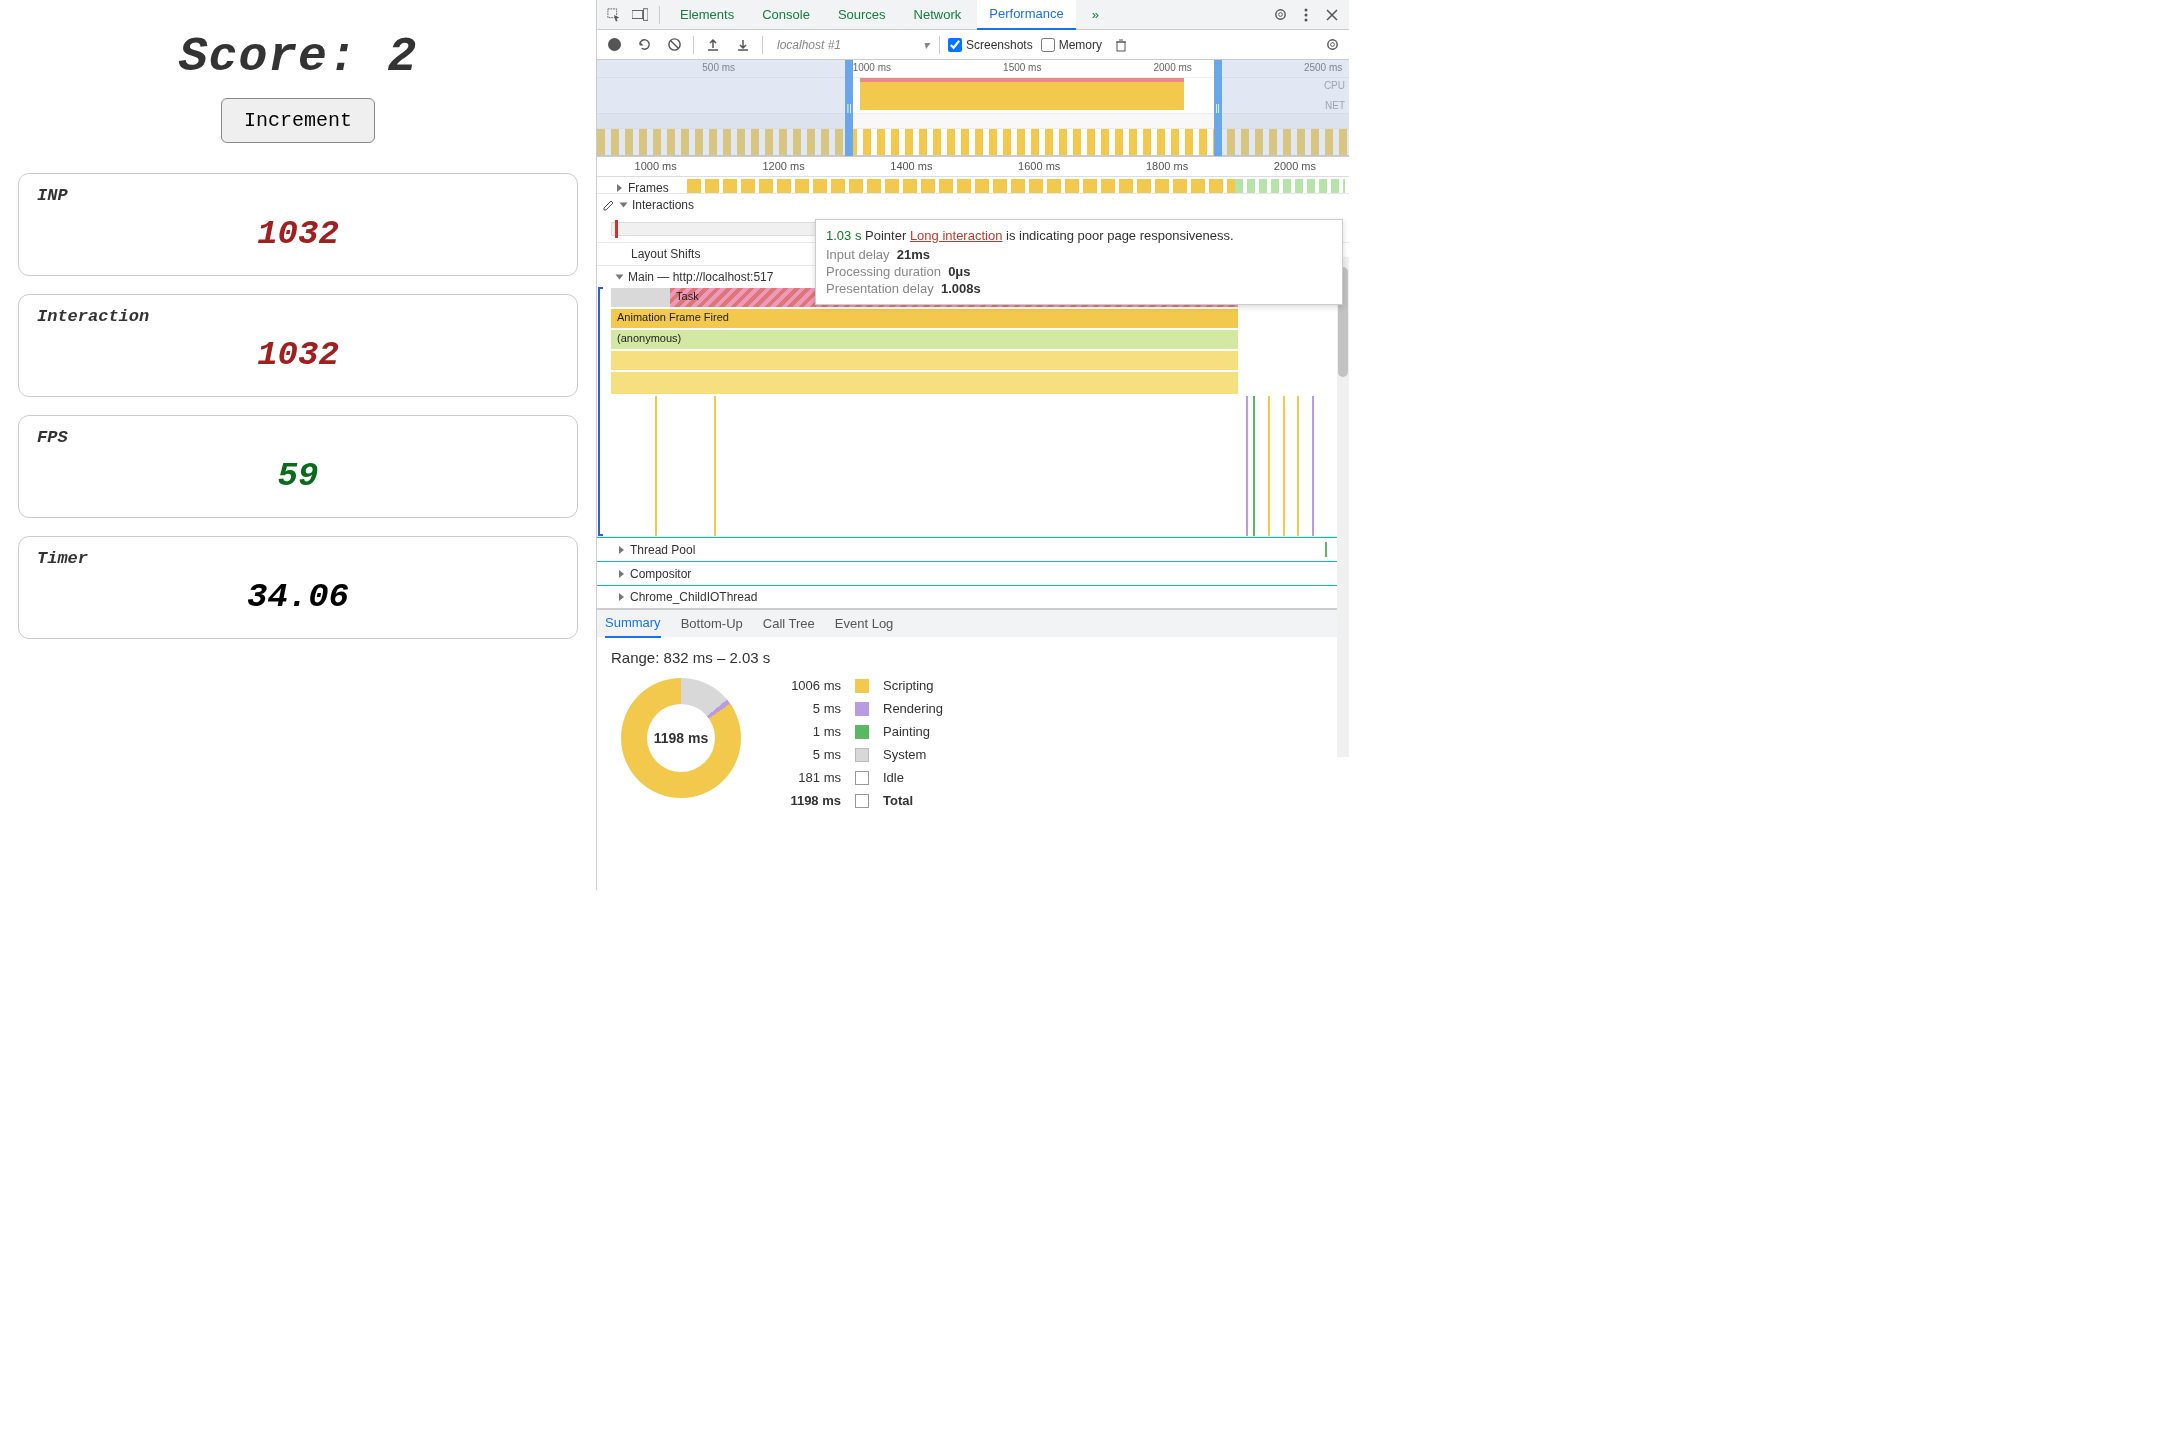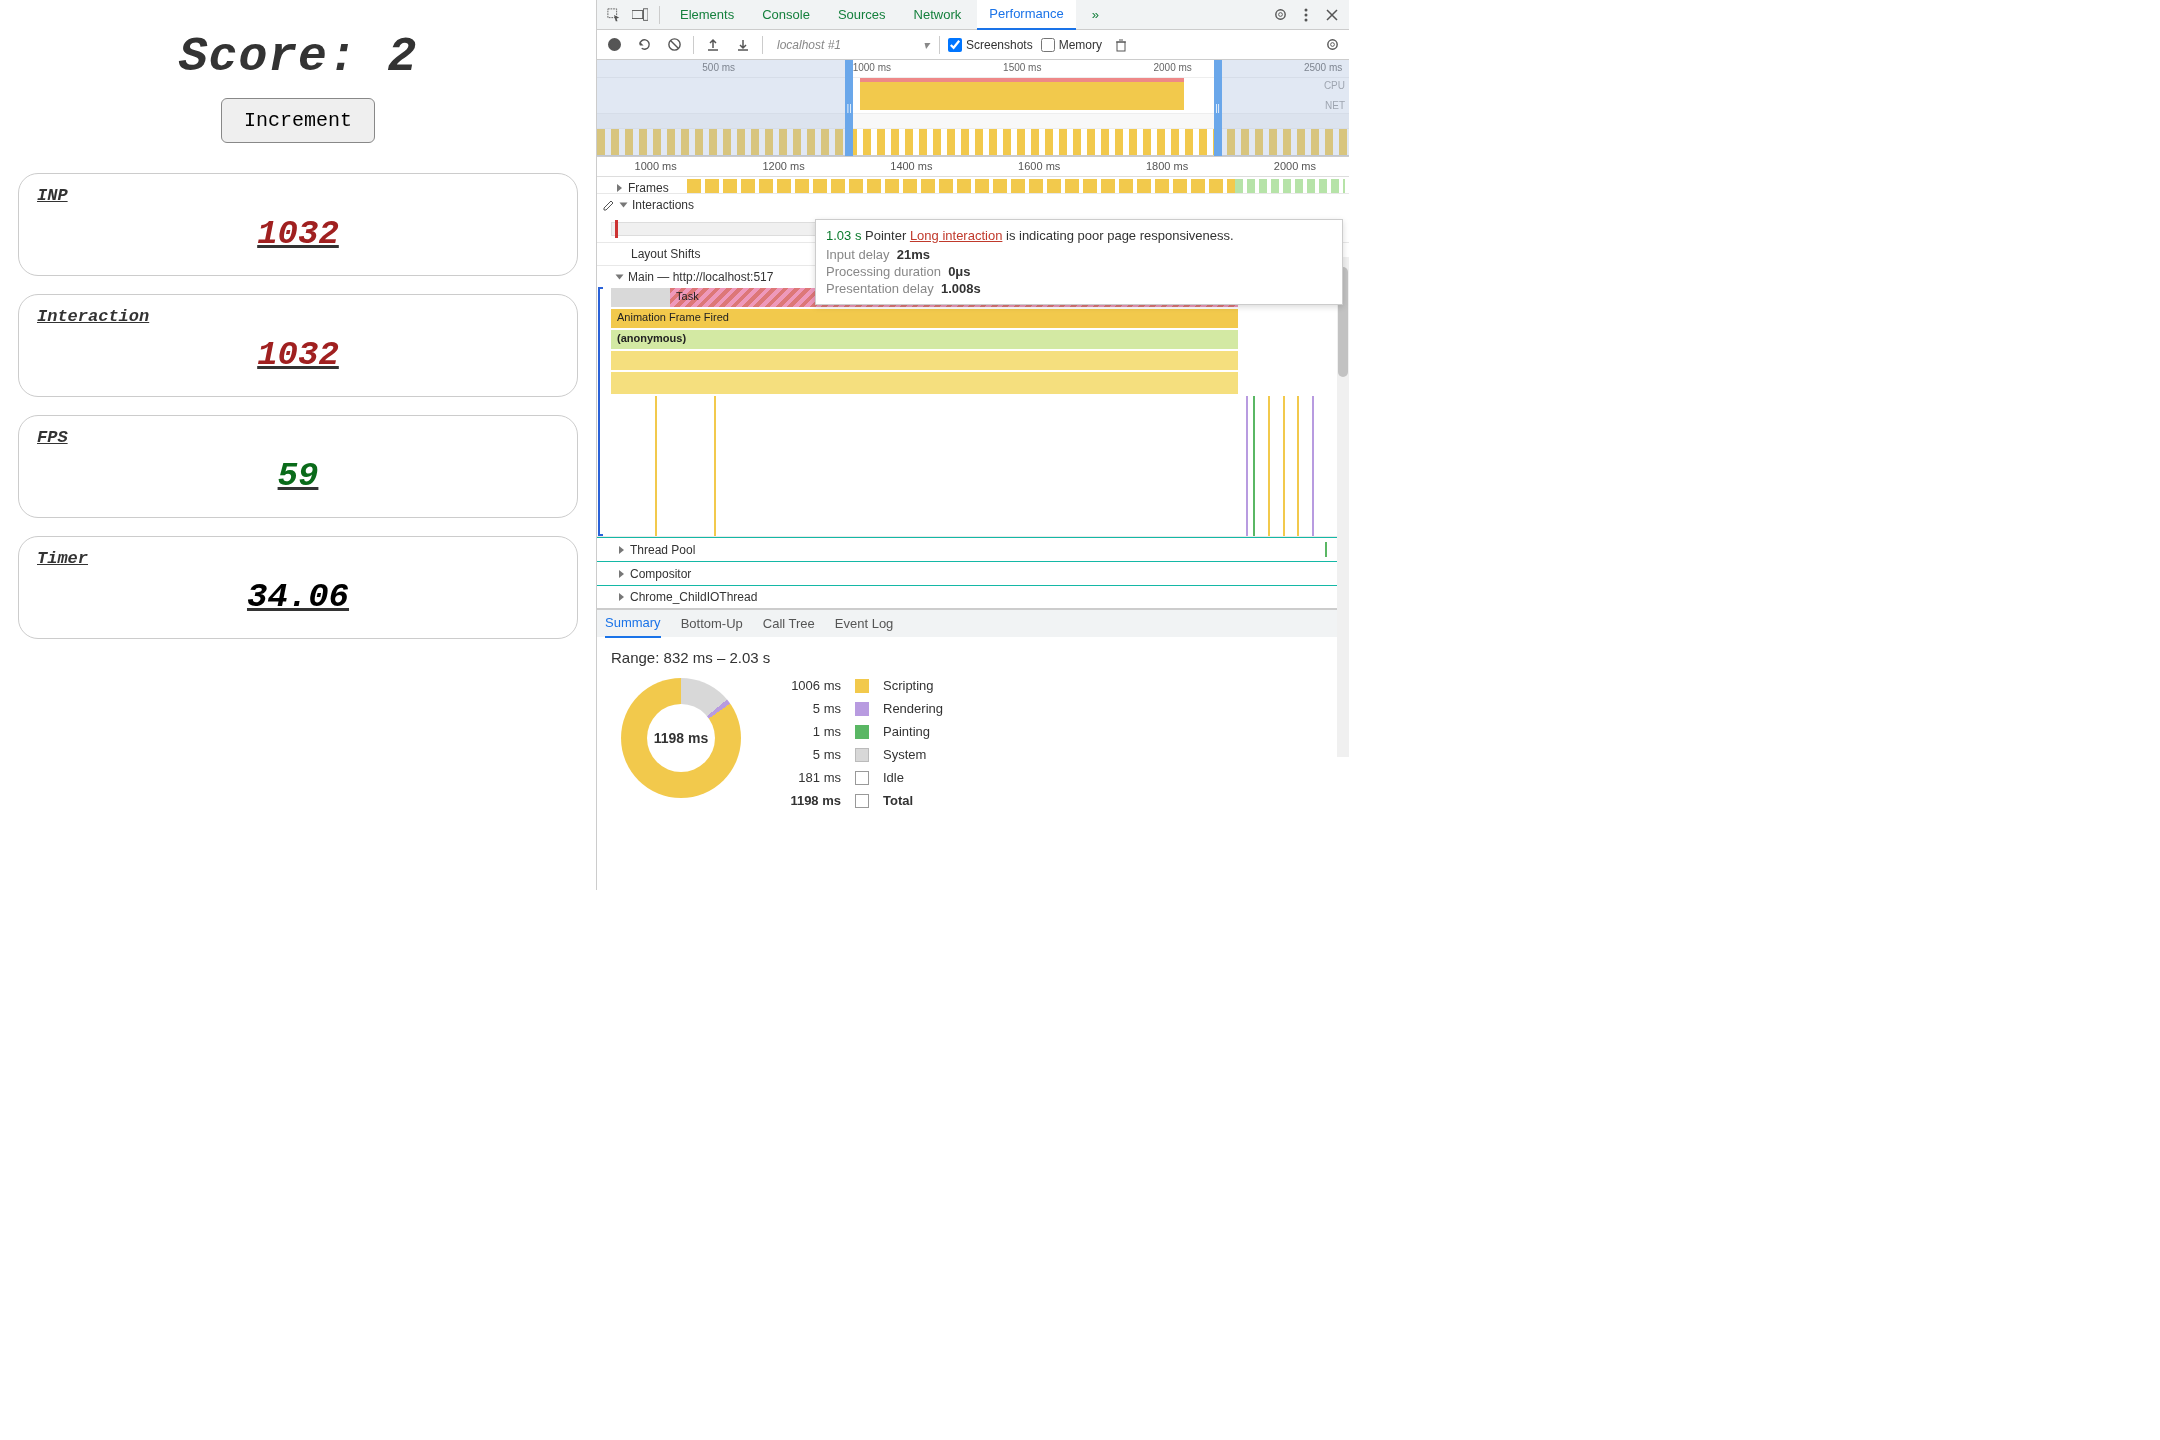--- a/index.html
+++ b/index.html
@@ -3,21 +3,21 @@
 <meta charset="utf-8">
 <style>
 * { box-sizing: border-box; margin: 0; padding: 0; }
 body { font-family: -apple-system, BlinkMacSystemFont, "Segoe UI", Helvetica, Arial, sans-serif; font-size: 13px; color: #333; background: #fff; width: 1349px; height: 890px; overflow: hidden; display: flex; }
 
 
 .app-panel { width: 596px; padding: 30px 18px; font-family: "Courier New", Courier, monospace; }
 .score { font-size: 48px; font-weight: bold; font-style: italic; text-align: center; margin-bottom: 14px; letter-spacing: 1px; }
 .btn-wrap { text-align: center; margin-bottom: 30px; }
 .increment-btn { font-size: 20px; padding: 10px 22px; border: 1px solid #888; border-radius: 6px; background: #efefef; cursor: pointer; font-family: inherit; }
-.card { border: 1px solid #ccc; border-radius: 20px; padding: 12px 18px 22px; margin-bottom: 18px; text-decoration: underline; }
+.card { border: 1px solid #ccc; border-radius: 11px; padding: 12px 18px 22px; margin-bottom: 18px; }
 .card-label { font-weight: bold; font-style: italic; font-size: 17px; }
 .card-value { font-size: 34px; font-weight: bold; font-style: italic; text-align: center; margin-top: 10px; }
 .v-red { color: #a02020; }
 .v-green { color: #0a6b1a; }
 .v-black { color: #000; }
 
 
 .devtools { flex: 1; border-left: 1px solid #ccc; display: flex; flex-direction: column; background: #fff; }
 
 
@@ -66,21 +66,21 @@
 .int-mark { position: absolute; left: 18px; top: 4px; width: 3px; height: 18px; background: #c33; }
 
 
 .main-body { position: relative; padding-left: 14px; }
 .sel-bracket { position: absolute; left: 1px; top: -1px; bottom: 0; width: 5px; border: 2px solid #2a62d8; border-right: none; }
 .flame-row { height: 20px; position: relative; margin-bottom: 1px; }
 .fblock { position: absolute; top: 0; height: 19px; font-size: 11px; padding: 2px 6px; overflow: hidden; white-space: nowrap; color: #222; }
 .f-task { background: #d9d9d9; }
 .f-task-hatch { background: repeating-linear-gradient(135deg, #d77, #d77 4px, #e9b 4px, #e9b 8px); }
 .f-y { background: #f2c94c; }
-.f-g { background: #d3e9a3; font-weight: bold; }
+.f-g { background: #d3e9a3; }
 .strip-y { height: 22px; background: #f5df7e; margin-top: 1px; }
 .thin-area { height: 140px; position: relative; background: #fff; margin-top: 2px; }
 .thin-line { position: absolute; top:0; bottom:0; width: 2px; }
 
 
 .tooltip { position: absolute; top: 62px; left: 218px; right: 6px; background: #fff; border: 1px solid #ccc; box-shadow: 0 2px 6px rgba(0,0,0,0.15); padding: 8px 10px; font-size: 13px; z-index: 50; }
 .tooltip .l1 { margin-bottom: 4px; }
 .tt-g { color: #0a7a2c; }
 .tt-link { color: #c0392b; text-decoration: underline; cursor: pointer; }
 .tt-row { color: #888; margin-top: 2px; }

